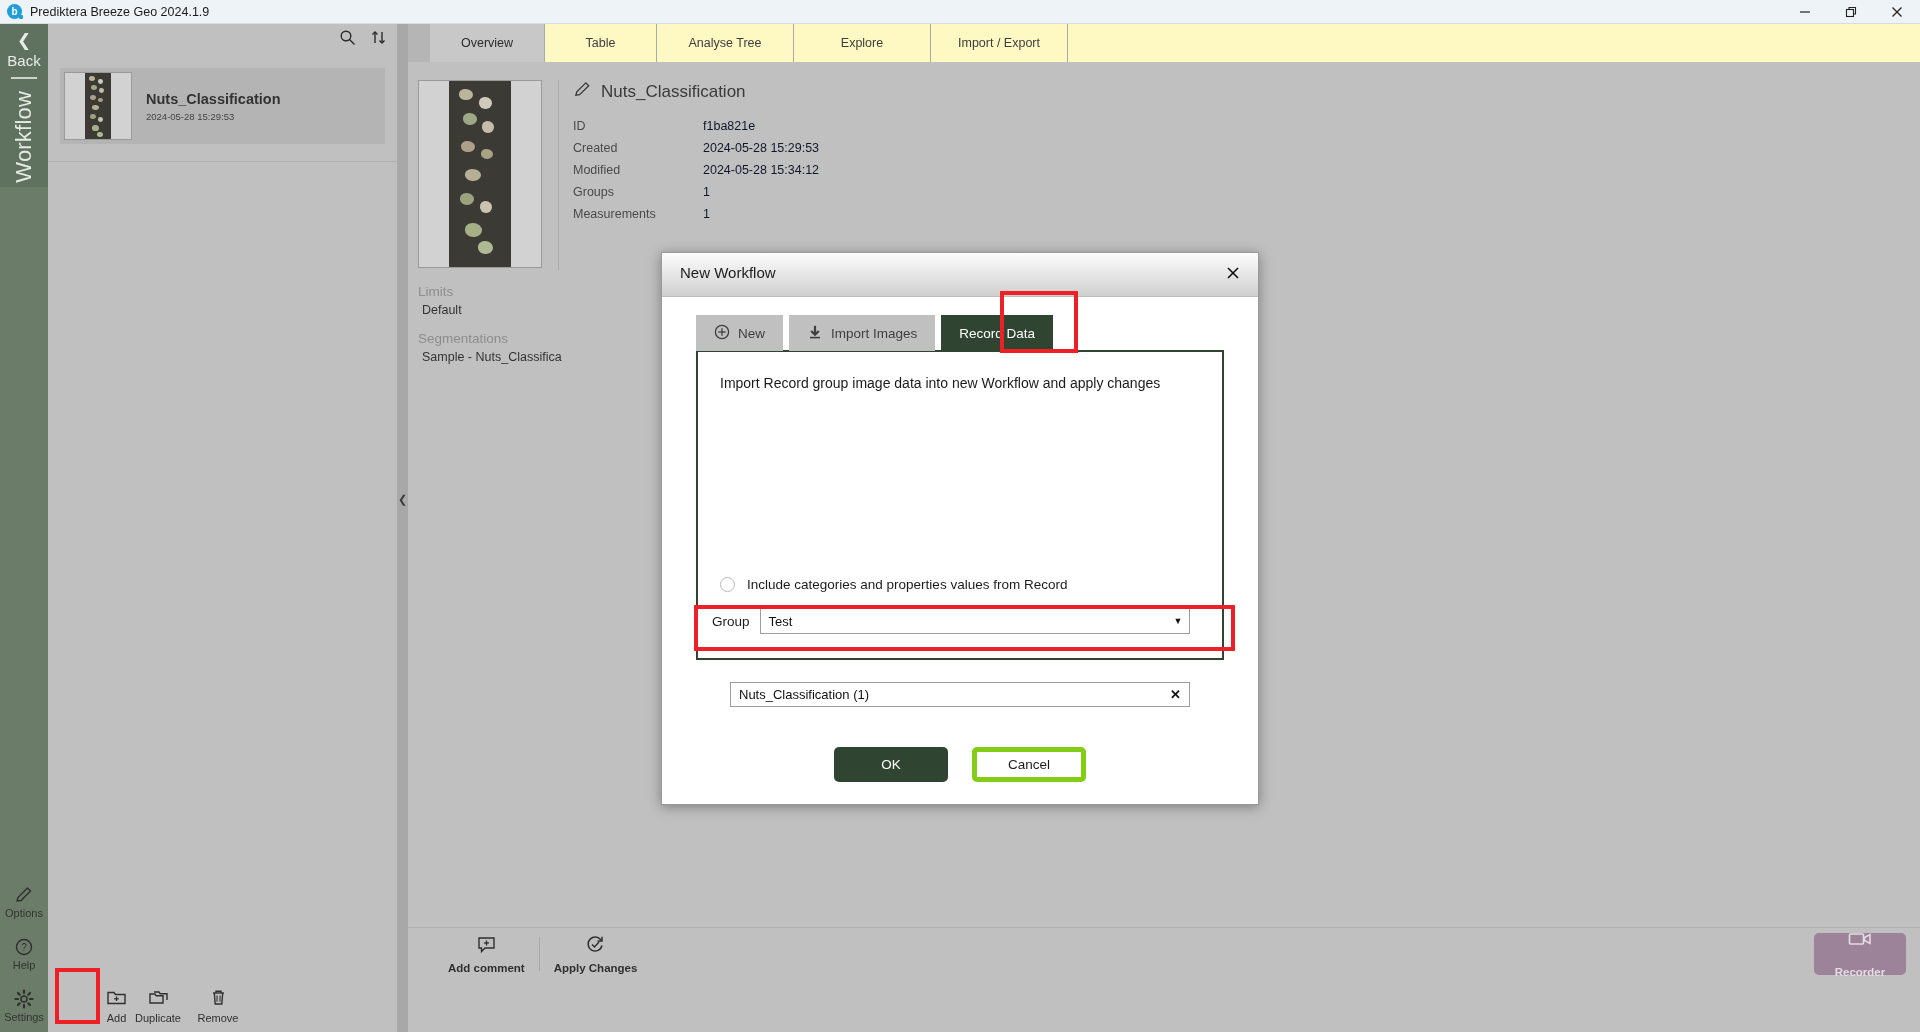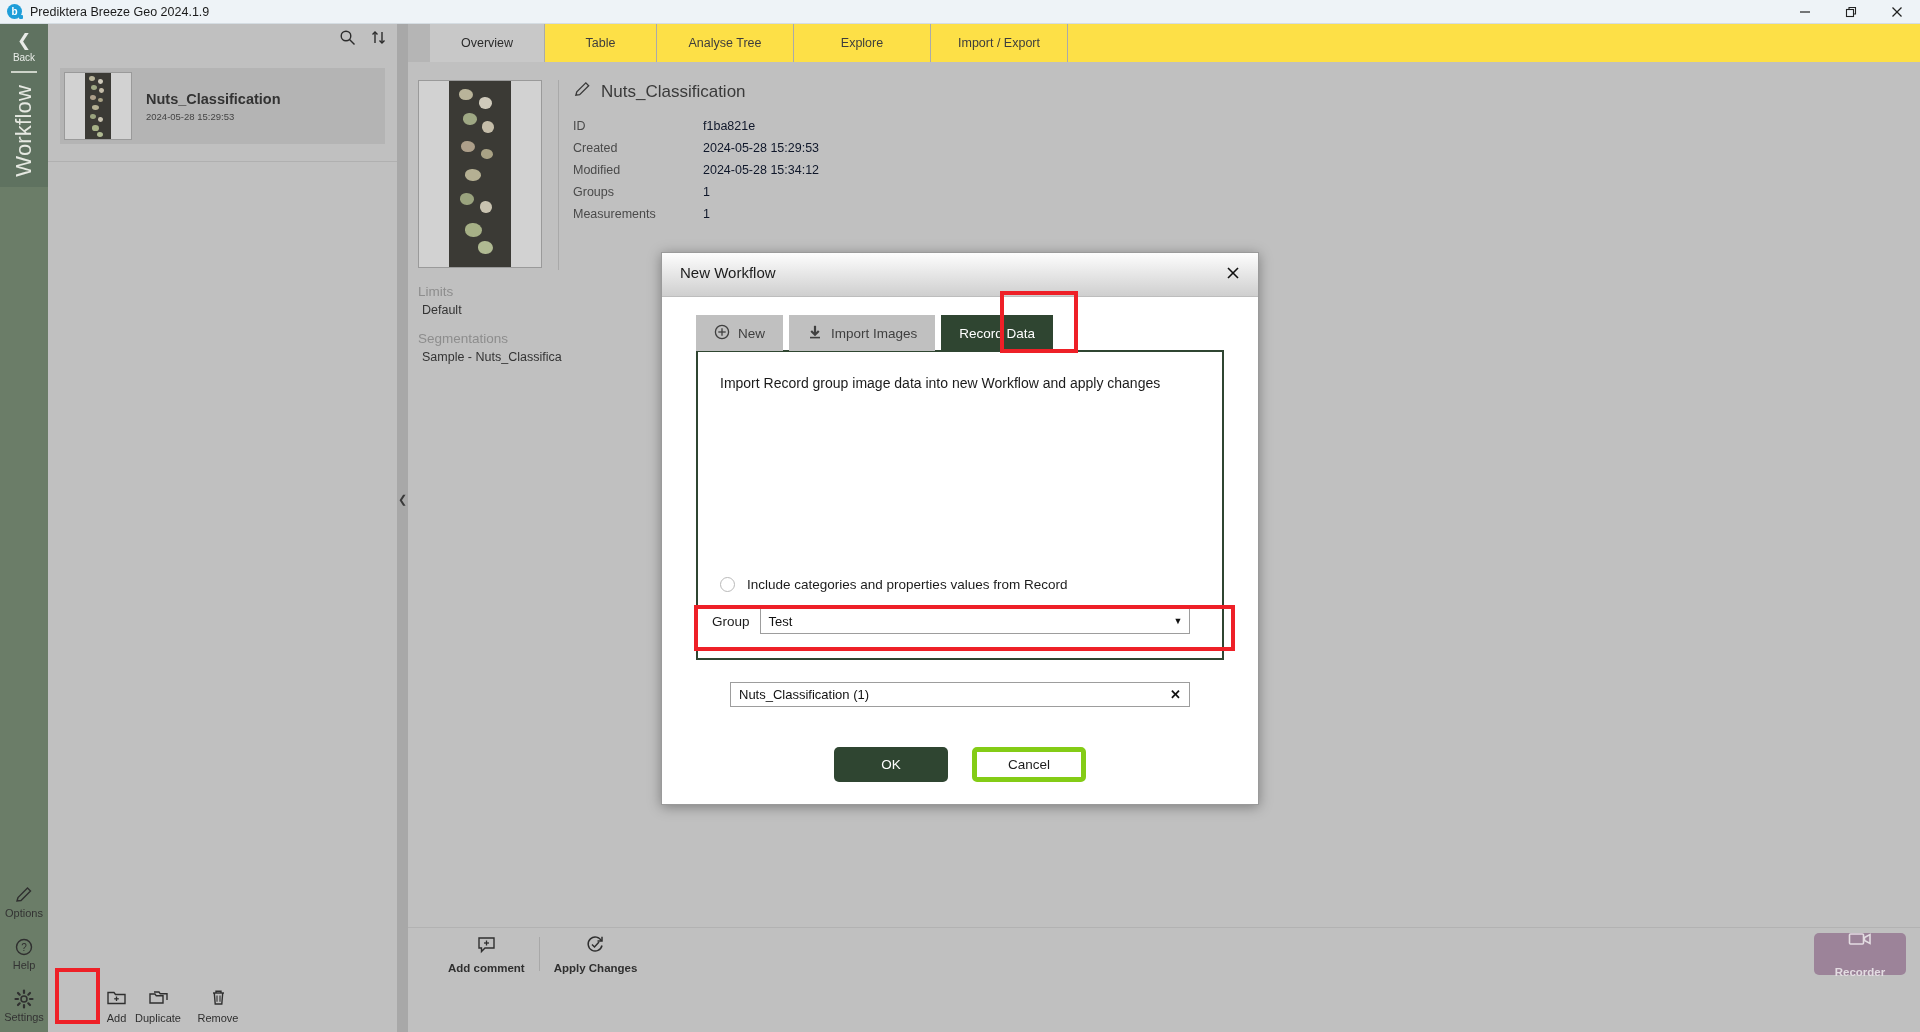--- a/index.html
+++ b/index.html
@@ -39,21 +39,21 @@
   .rail {
     position: absolute; left: 0; top: 24px; width: 48px; height: 1008px;
     background: #6b7d68;
   }
   .rail-top {
     position: absolute; left: 0; top: 0; width: 48px; height: 163px;
     background: #5f7260; color: #e7eae6;
     display: flex; flex-direction: column; align-items: center;
   }
   .rail-back-chev { font-size: 17px; margin-top: 8px; color: #e9ece8; line-height: 1; }
-  .rail-back-label { font-size: 10px; margin-top: 3px; color: #e9ece8; }
+  .rail-back-label { font-size: 15px; margin-top: 3px; color: #e9ece8; }
   .rail-sep { width: 26px; height: 2px; background: #cdd3c9; margin-top: 8px; }
   .rail-vert {
     writing-mode: vertical-rl; transform: rotate(180deg);
     font-size: 22px; color: #e6e9e2; margin-top: 12px; letter-spacing: .2px;
   }
   .rail-bottom {
     position: absolute; left: 0; bottom: 0; width: 48px;
     display: flex; flex-direction: column; align-items: center;
   }
   .rail-item {
@@ -109,21 +109,21 @@
     width: 52px; display: flex; flex-direction: column; align-items: center;
     justify-content: center; color: #2f2f2f; cursor: pointer;
   }
   .strip-item .lbl { font-size: 11px; margin-top: 0; }
 
   
   .main {
     position: absolute; left: 408px; top: 24px; right: 0; bottom: 0;
     background: #c0c0c0;
   }
-  .tabstrip { height: 38px; display: flex; background: #fde047; }
+  .tabstrip { height: 38px; display: flex; background: #fef9c3; }
   .tab {
     height: 38px; display: flex; align-items: center; justify-content: center;
     font-size: 12.5px; color: #3d3d3d; padding: 0 10px; cursor: pointer;
     border-right: 1px solid #aaa;
   }
   .tab.first { width: 22px; padding: 0; border-right: none; background: #b5b5b5; }
   .tab.active { background: #c8c8c8; color: #2b2b2b; }
   .content-area { position: relative; height: 918px; }
   .detail-row { display: flex; padding-top: 18px; }
   .big-thumb {

